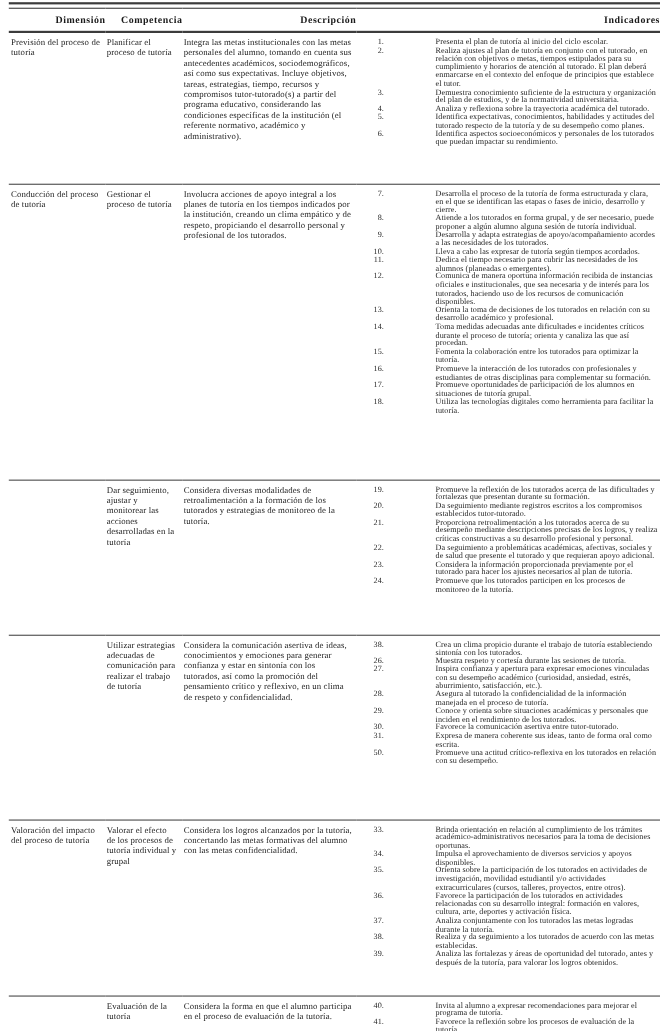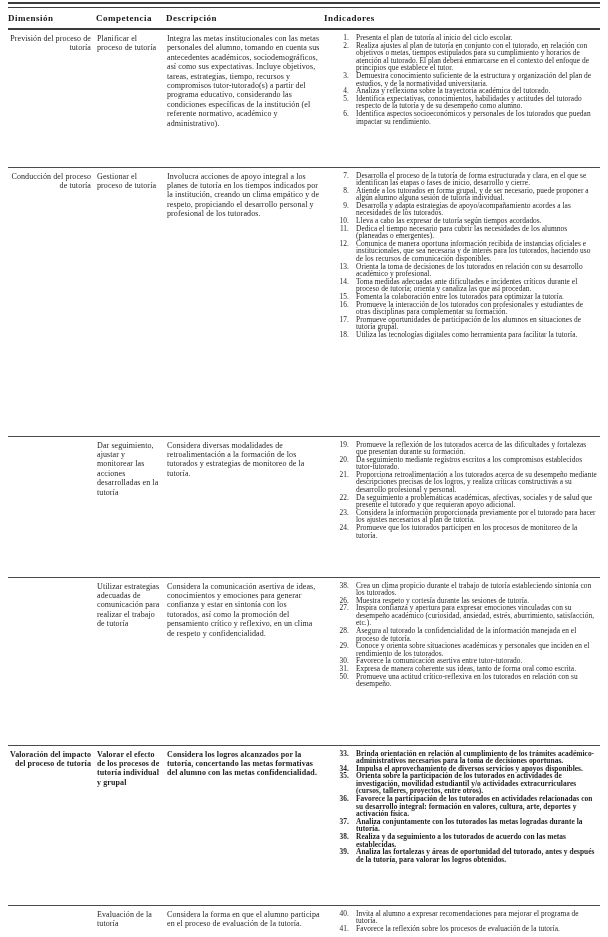--- a/index.html
+++ b/index.html
@@ -18,53 +18,53 @@
     width: 100%;
     border-collapse: collapse;
     table-layout: fixed;
     border-top: 1px solid #3c3c3c;
     border-bottom: 2px solid #3c3c3c;
   }
   thead th {
     font-size: 9px;
     font-weight: bold;
     letter-spacing: 0.5px;
-    text-align: left;
+    text-align: right;
     vertical-align: middle;
     height: 17px;
     padding: 1px 0 2px 0;
     border-bottom: 2px solid #3c3c3c;
     color: #1a1a1a;
   }
   tbody tr + tr td { border-top: 1px solid #4a4a4a; }
   tbody td {
     vertical-align: top;
     font-size: 8px;
     line-height: 9.4px;
     letter-spacing: 0.1px;
     padding: 4px 5px 2px 1px;
   }
-  td.c-dim  { padding-left: 2px; text-align: right; }
+  td.c-dim  { padding-left: 2px; }
   td.c-comp { }
   td.c-desc { padding-right: 3px; }
   td.c-ind  {
     font-size: 7.4px;
     line-height: 7.6px;
     padding-left: 8px;
     padding-right: 2px;
     letter-spacing: 0.05px;
   }
   .ind-item { display: flex; }
   .ind-num {
     flex: 0 0 17px;
     text-align: right;
     margin-right: 7px;
     white-space: nowrap;
   }
-  .ind-text { flex: 1 1 auto; }
+  .ind-text { flex: 1 1 auto; margin-left: 40px; }
 </style>
 </head>
 <body>
 
 <div class="page">
   <div class="rule-top"></div>
   <div class="rule-gap"></div>
   <table class="main">
     <colgroup>
       <col style="width:88px">
@@ -97,21 +97,21 @@
             <div class="ind-item">
               <span class="ind-num">3.</span>
               <span class="ind-text">Demuestra conocimiento suficiente de la estructura y organización del plan de estudios, y de la normatividad universitaria.</span>
             </div>
             <div class="ind-item">
               <span class="ind-num">4.</span>
               <span class="ind-text">Analiza y reflexiona sobre la trayectoria académica del tutorado.</span>
             </div>
             <div class="ind-item">
               <span class="ind-num">5.</span>
-              <span class="ind-text">Identifica expectativas, conocimientos, habilidades y actitudes del tutorado respecto de la tutoría y de su desempeño como alumno.</span>
+              <span class="ind-text">Identifica expectativas, conocimientos, habilidades y actitudes del tutorado respecto de la tutoría y de su desempeño como planes.</span>
             </div>
             <div class="ind-item">
               <span class="ind-num">6.</span>
               <span class="ind-text">Identifica aspectos socioeconómicos y personales de los tutorados que puedan impactar su rendimiento.</span>
             </div>
           </td>
         </tr>
         <tr style="height: 269px; font-family: Liberation Serif, serif;">
           <td class="c-dim">Conducción del proceso de tutoría</td>
           <td class="c-comp">Gestionar el proceso de tutoría</td>
@@ -230,21 +230,21 @@
             <div class="ind-item">
               <span class="ind-num">31.</span>
               <span class="ind-text">Expresa de manera coherente sus ideas, tanto de forma oral como escrita.</span>
             </div>
             <div class="ind-item">
               <span class="ind-num">50.</span>
               <span class="ind-text">Promueve una actitud crítico-reflexiva en los tutorados en relación con su desempeño.</span>
             </div>
           </td>
         </tr>
-        <tr style="height: 160px; font-weight: bold;">
+        <tr style="height: 160px;">
           <td class="c-dim">Valoración del impacto del proceso de tutoría</td>
           <td class="c-comp">Valorar el efecto de los procesos de tutoría individual y grupal</td>
           <td class="c-desc">Considera los logros alcanzados por la tutoría, concertando las metas formativas del alumno con las metas confidencialidad.</td>
           <td class="c-ind">
             <div class="ind-item">
               <span class="ind-num">33.</span>
               <span class="ind-text">Brinda orientación en relación al cumplimiento de los trámites académico-administrativos necesarios para la toma de decisiones oportunas.</span>
             </div>
             <div class="ind-item">
               <span class="ind-num">34.</span>

